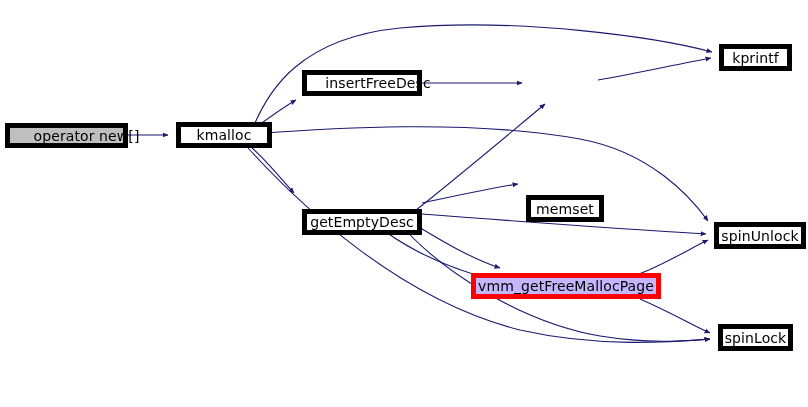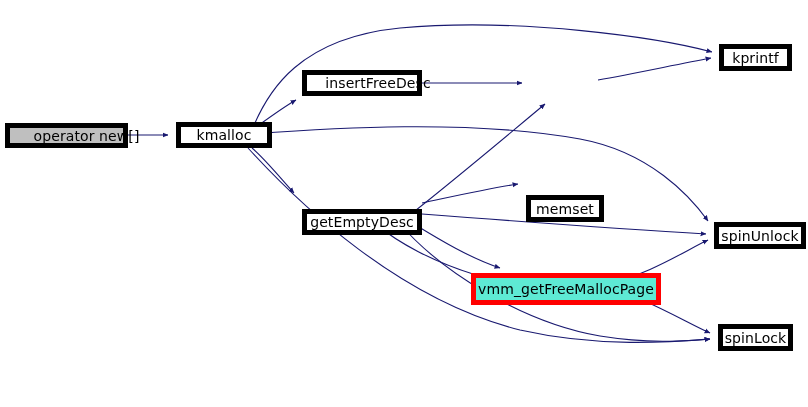--- a/index.html
+++ b/index.html
@@ -92,21 +92,21 @@
   </div>
   <div class="node" style="left: 719px; top: 44px; width: 73px; height: 27px; border-color: rgb(0, 0, 0); background: rgb(255, 255, 255);">
     <span class="node-label">kprintf</span>
   </div>
   <div class="node" style="left: 302px; top: 209px; width: 120px; height: 26px; border-color: rgb(0, 0, 0); background: rgb(255, 255, 255);">
     <span class="node-label">getEmptyDesc</span>
   </div>
   <div class="node" style="left: 526px; top: 171px; width: 78px; height: 27px; border-color: rgb(0, 0, 0); background: rgb(255, 255, 255); margin-top: 24px;">
     <span class="node-label">memset</span>
   </div>
-  <div class="node red" style="left: 471px; top: 273px; width: 190px; height: 32px; border-color: rgb(255, 0, 0); background: #5eead4;">
+  <div class="node red" style="left: 471px; top: 273px; width: 190px; height: 26px; border-color: rgb(255, 0, 0); background: #c4b5fd;">
     <span class="node-label">vmm_getFreeMallocPage</span>
   </div>
   <div class="node" style="left: 714px; top: 222px; width: 92px; height: 27px; border-color: rgb(0, 0, 0); background: rgb(255, 255, 255);">
     <span class="node-label">spinUnlock</span>
   </div>
   <div class="node" style="left: 718px; top: 324px; width: 75px; height: 27px; border-color: rgb(0, 0, 0); background: rgb(255, 255, 255);">
     <span class="node-label">spinLock</span>
   </div>
 
 </div>

